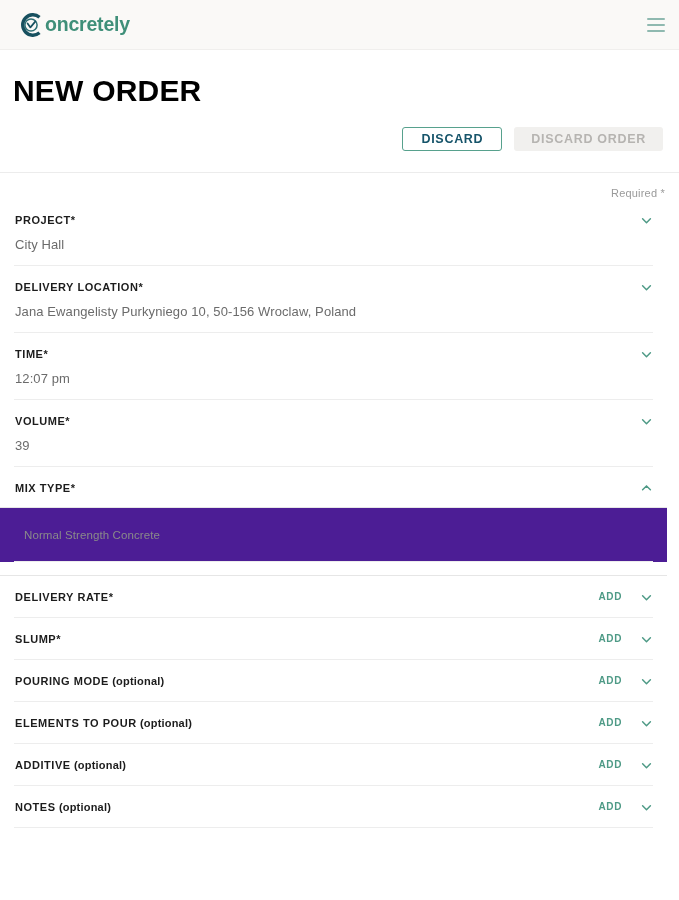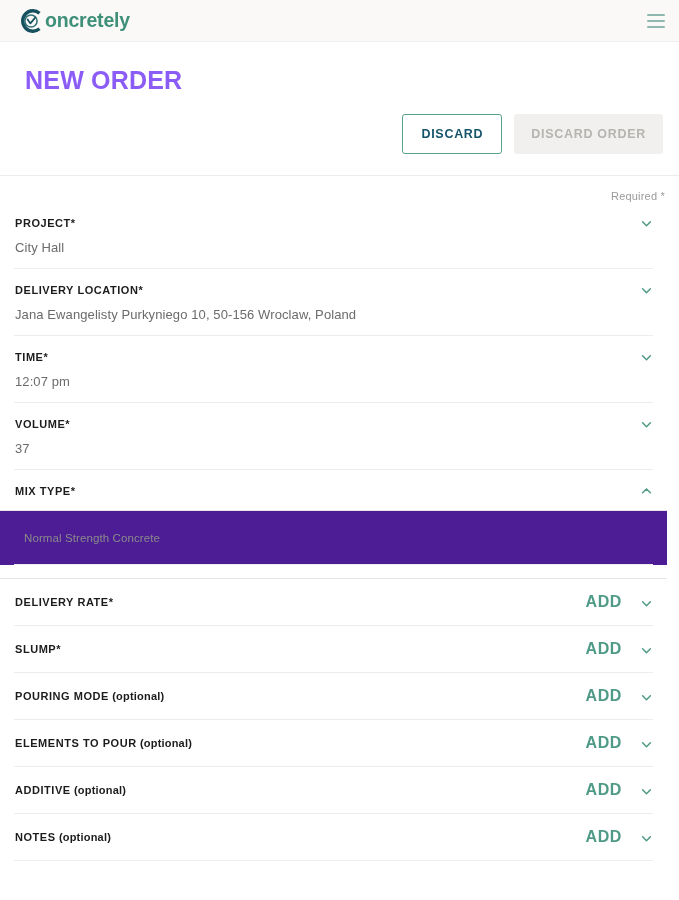--- a/index.html
+++ b/index.html
@@ -15,21 +15,21 @@
   #app {
     position: relative;
     width: 679px;
     height: 900px;
     background: #ffffff;
     overflow: hidden;
   }
 
   
   .topbar {
-    height: 42px;
+    height: 50px;
     background: #faf9f7;
     border-bottom: 1px solid #f0efed;
     display: flex;
     align-items: center;
     justify-content: space-between;
     padding: 0 14px 0 16px;
   }
   .brand {
     display: flex;
     align-items: center;
@@ -61,41 +61,41 @@
   .hamburger span {
     display: block;
     height: 2px;
     width: 100%;
     background: #8fb9b0;
     border-radius: 1px;
   }
 
   
   .page-title {
-    font-size: 25px;
-    font-weight: 700;
-    color: #8b5cf6;
+    font-size: 30px;
+    font-weight: 700;
+    color: #000000;
     letter-spacing: 0.2px;
-    padding: 24px 0 0 25px;
+    padding: 24px 0 0 13px;
   }
 
   
   .actions {
     display: flex;
     justify-content: flex-end;
     align-items: center;
     gap: 12px;
     padding: 19px 16px 0 0;
   }
   .btn {
     font-family: "Liberation Sans", sans-serif;
     font-size: 12.5px;
     font-weight: 700;
     letter-spacing: 0.7px;
-    height: 40px;
+    height: 24px;
     padding: 0 18px;
     border-radius: 3px;
     cursor: pointer;
     display: inline-flex;
     align-items: center;
     justify-content: center;
     background: #ffffff;
   }
   .btn-discard {
     border: 1px solid #57a18d;
@@ -150,21 +150,21 @@
     font-weight: 700;
     text-transform: none;
     letter-spacing: 0.2px;
   }
   .field-right {
     display: flex;
     align-items: center;
     gap: 18px;
   }
   .add-link {
-    font-size: 16px;
+    font-size: 10px;
     font-weight: 700;
     color: #4e9a86;
     letter-spacing: 0.6px;
     cursor: pointer;
   }
   .chev {
     width: 13px;
     height: 13px;
     flex: 0 0 auto;
     cursor: pointer;
@@ -278,21 +278,21 @@
       </div>
       <div class="field">
         <div class="field-head">
           <div class="field-label">VOLUME*</div>
           <div class="field-right">
             <span class="chev"><svg viewBox="0 0 15 15" width="13" height="13">
                 <path d="M3 5.5 L7.5 10 L12 5.5" fill="none" stroke="#4e9a86" stroke-width="1.7" stroke-linecap="round" stroke-linejoin="round"></path>
               </svg></span>
           </div>
         </div>
-        <div class="field-value">37</div>
+        <div class="field-value">39</div>
         <div class="field-sep"></div>
       </div>
       <div class="field expanded compact">
         <div class="field-head">
           <div class="field-label">MIX TYPE*</div>
           <div class="field-right">
             <span class="chev"><svg viewBox="0 0 15 15" width="13" height="13">
                 <path d="M3 9 L7.5 4.5 L12 9" fill="none" stroke="#4e9a86" stroke-width="1.7" stroke-linecap="round" stroke-linejoin="round"></path>
               </svg></span>
           </div>

